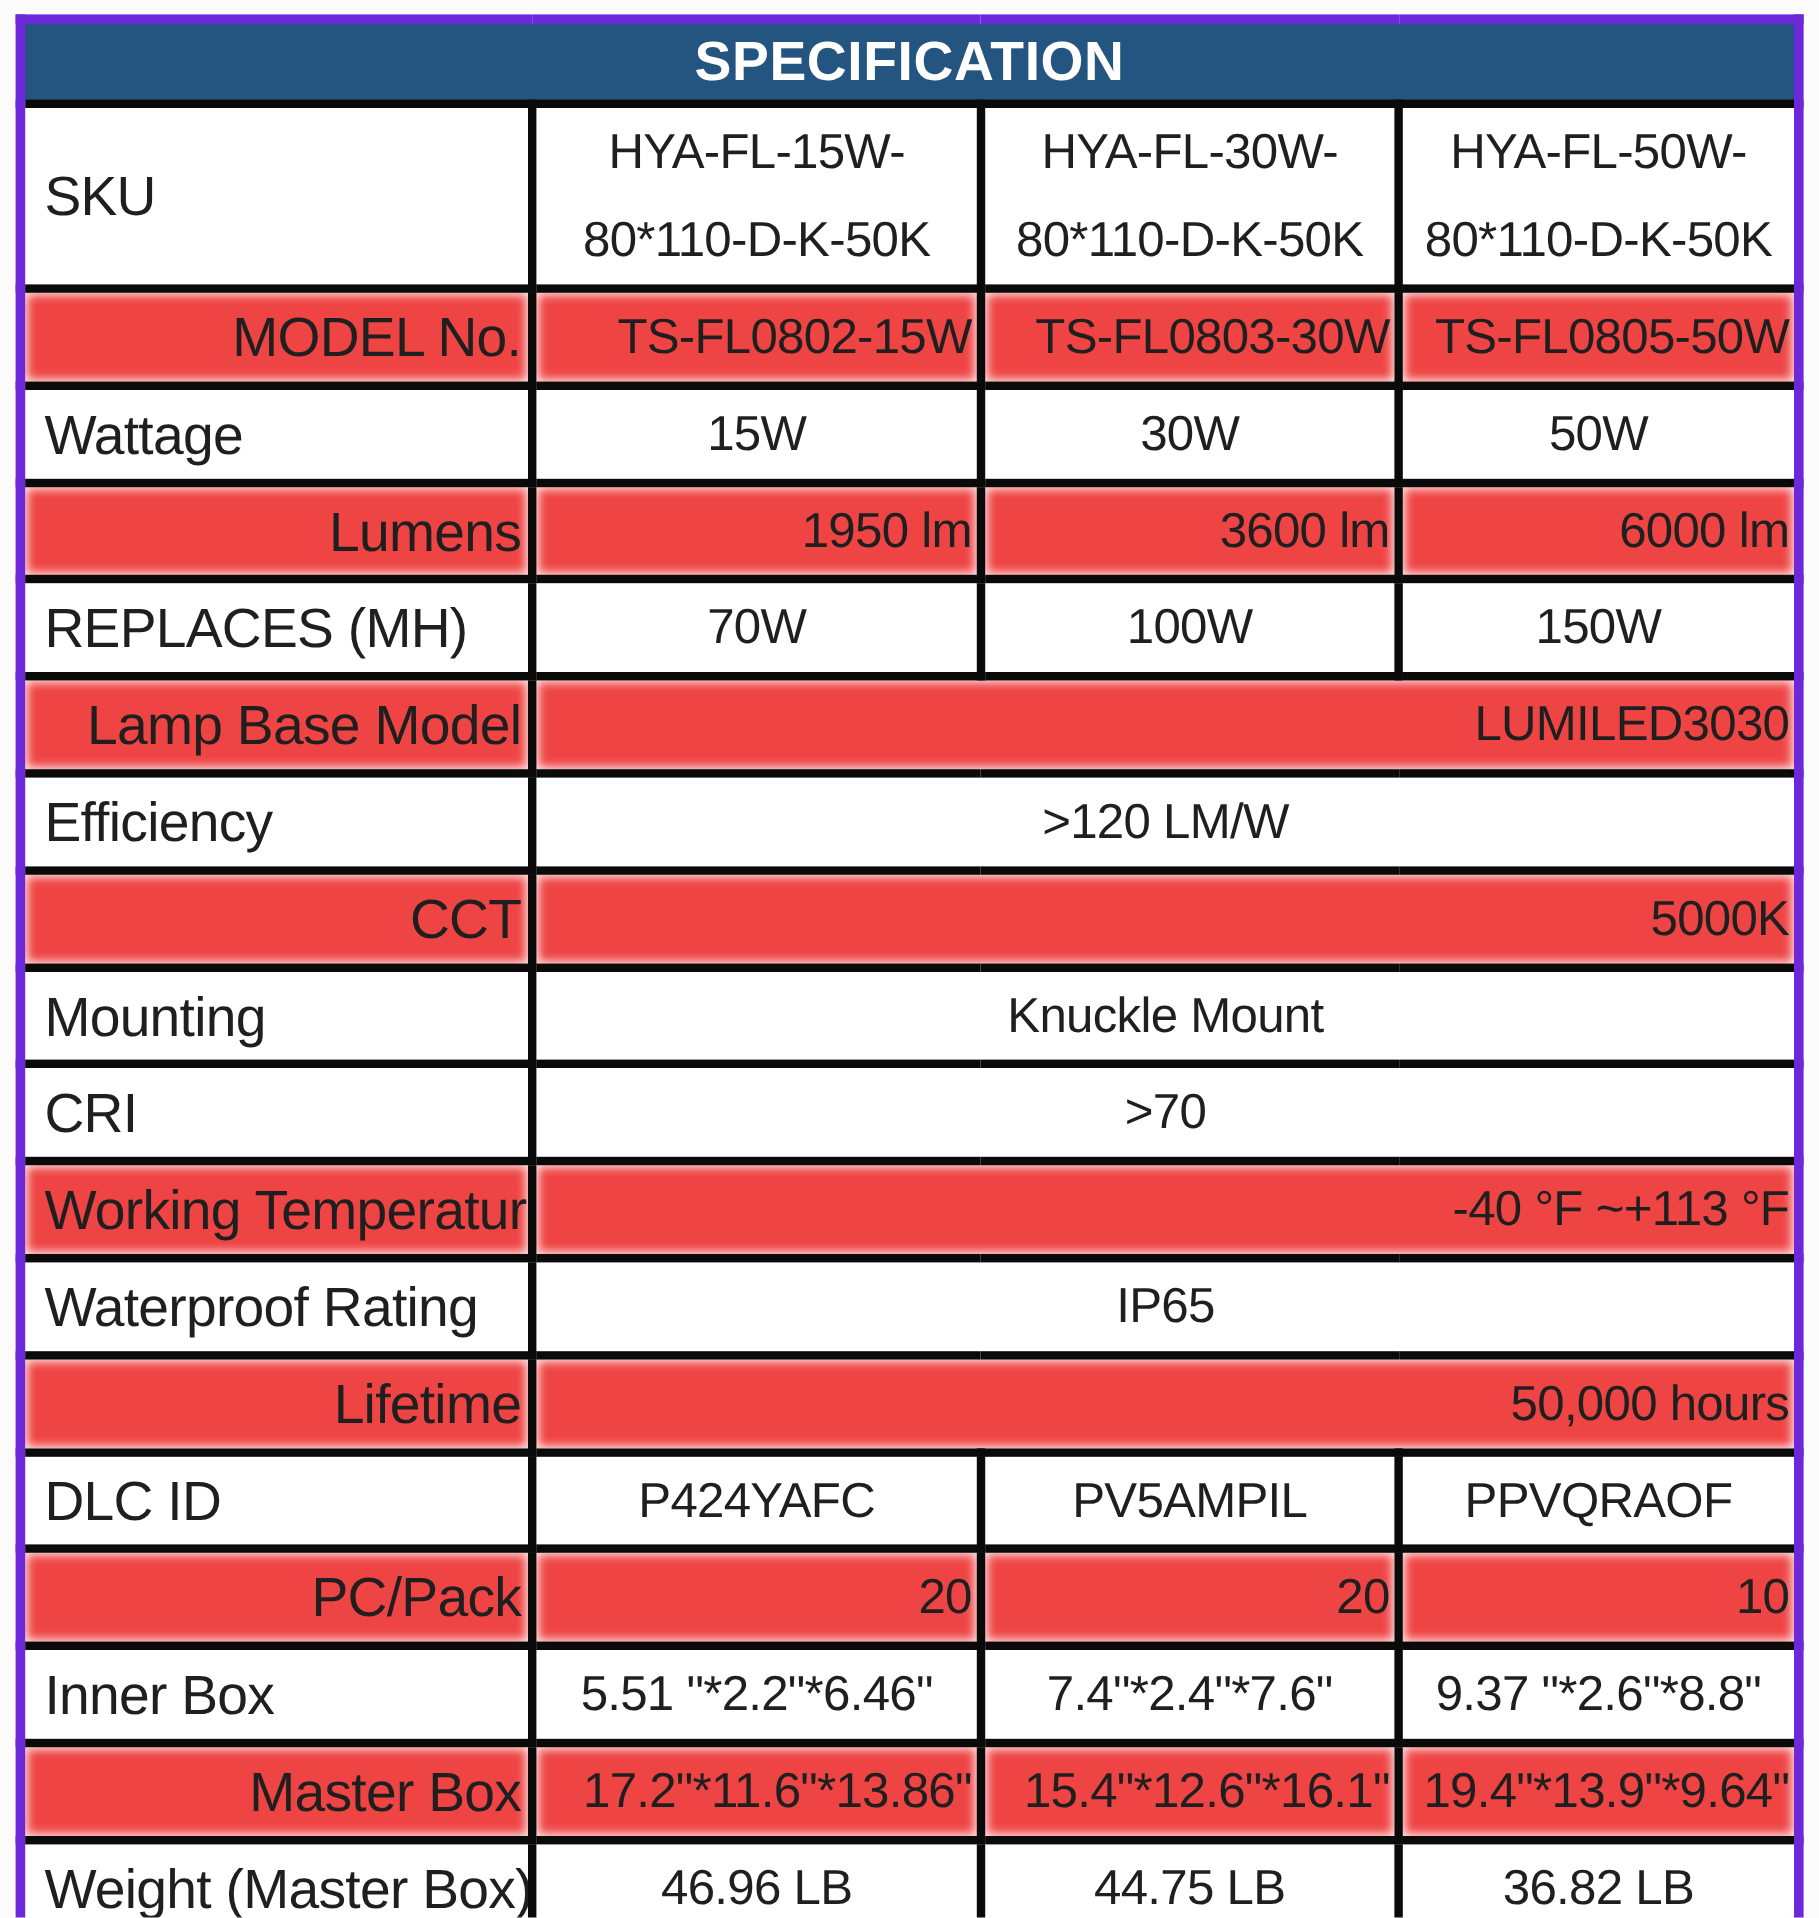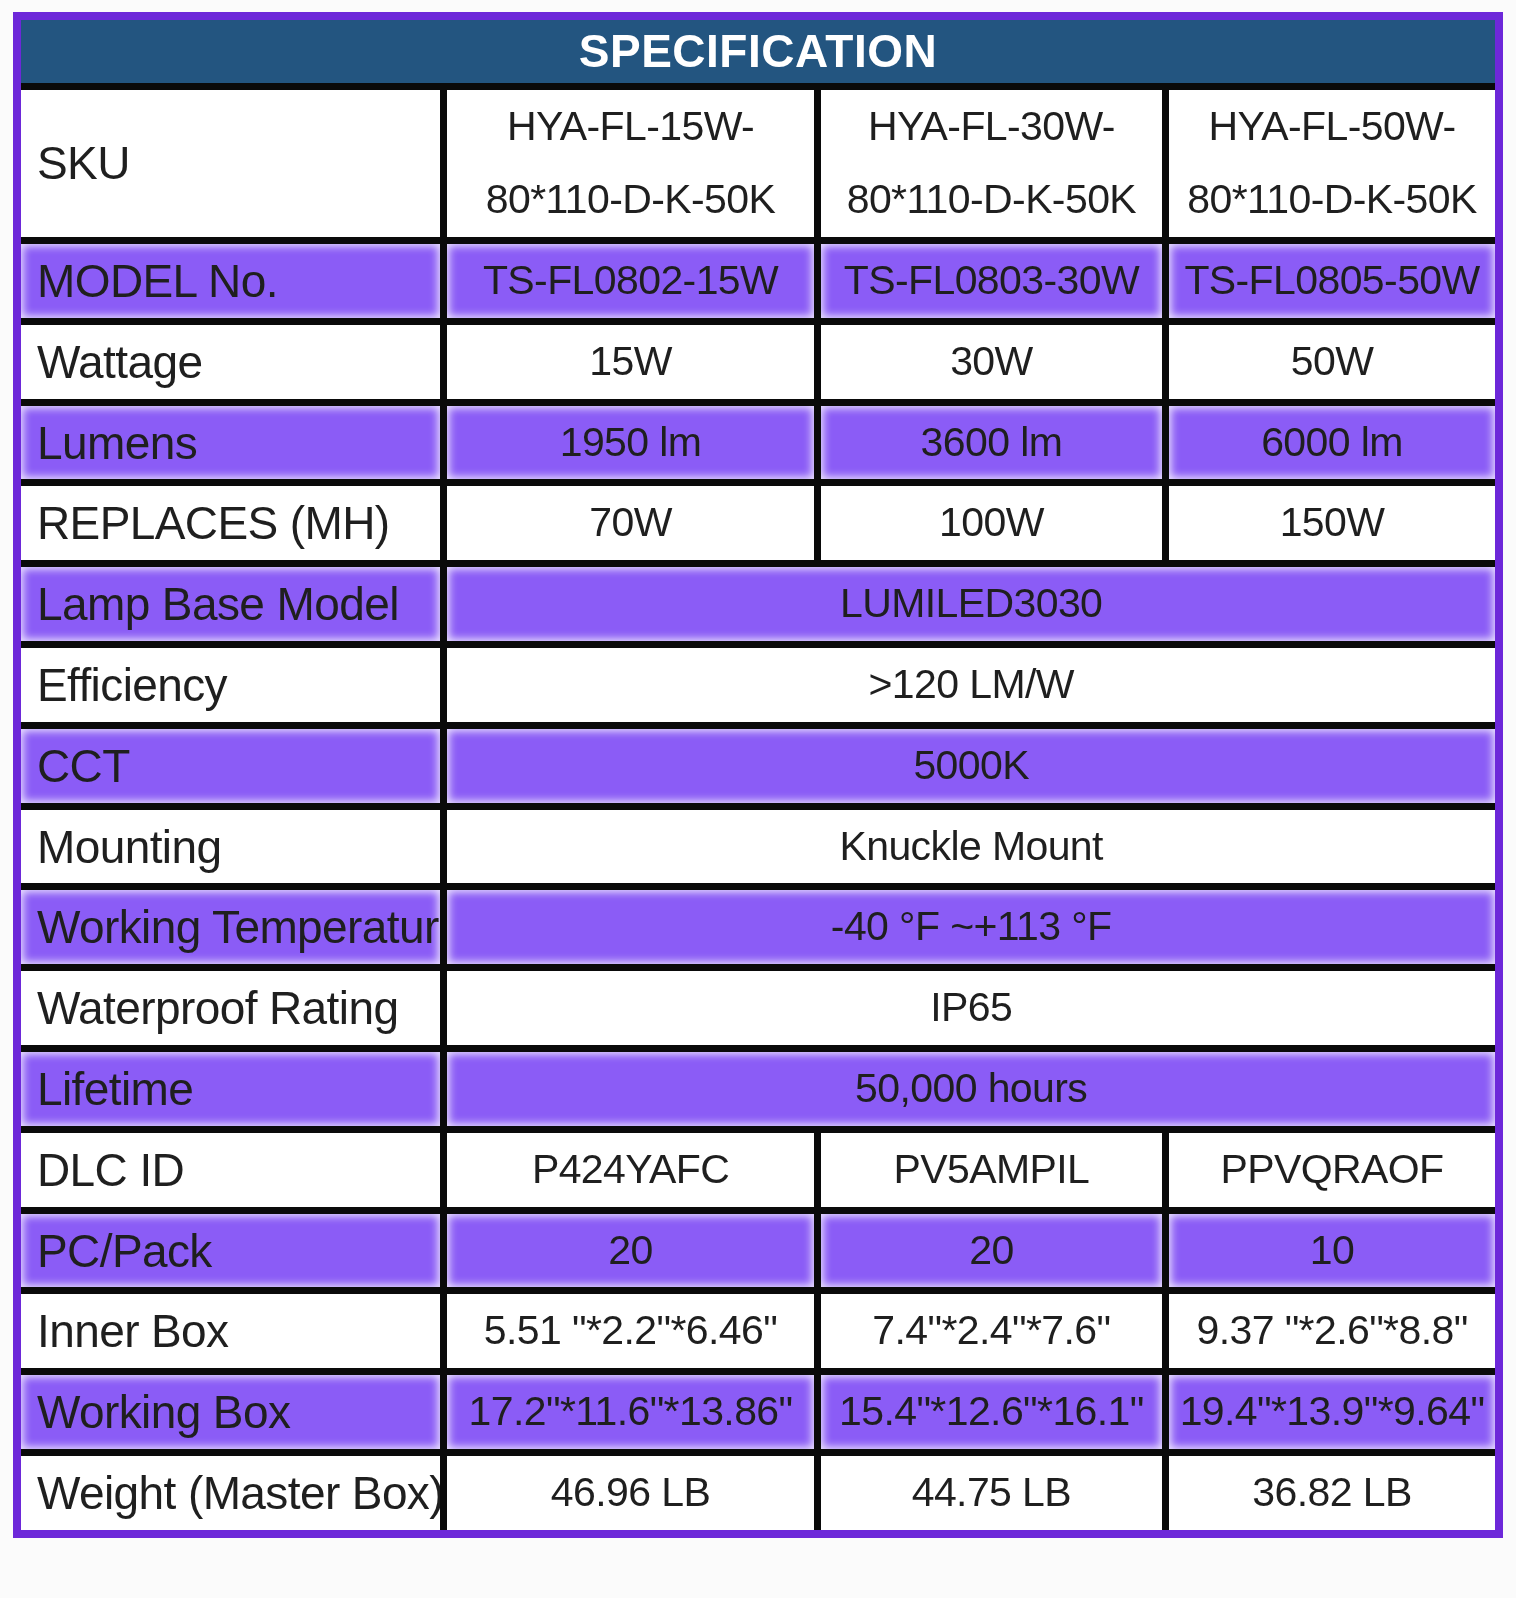--- a/index.html
+++ b/index.html
@@ -55,22 +55,23 @@
     vertical-align: middle;
     font-size: 41px;
     font-weight: 300;
     letter-spacing: -0.6px;
     padding: 0 4px;
     white-space: pre-line;
     line-height: 1.8;
   }
   tr.plain td { background: #ffffff; }
   tr.shaded td {
-    background: #8b5cf6;
+    background: #ef4444;
     box-shadow: inset 0 0 8px 2px rgba(255,255,255,0.85);
+    text-align: right;
   }
 </style>
 </head>
 <body>
 
 <div class="page">
   <table class="spec-table">
     <colgroup>
       <col style="width:28.8%">
       <col style="width:25.2%">
@@ -125,20 +126,24 @@
           <td colspan="3" class="value-cell">&gt;120 LM/W</td>
         </tr>
         <tr class="row shaded">
           <td class="label-cell">CCT</td>
           <td colspan="3" class="value-cell">5000K</td>
         </tr>
         <tr class="row plain">
           <td class="label-cell">Mounting</td>
           <td colspan="3" class="value-cell">Knuckle Mount</td>
         </tr>
+        <tr class="row plain">
+          <td class="label-cell">CRI</td>
+          <td colspan="3" class="value-cell">&gt;70</td>
+        </tr>
         <tr class="row shaded">
           <td class="label-cell">Working Temperature</td>
           <td colspan="3" class="value-cell">-40 °F ~+113 °F</td>
         </tr>
         <tr class="row plain">
           <td class="label-cell">Waterproof Rating</td>
           <td colspan="3" class="value-cell">IP65</td>
         </tr>
         <tr class="row shaded">
           <td class="label-cell">Lifetime</td>
@@ -156,21 +161,21 @@
           <td class="value-cell">20</td>
           <td class="value-cell">10</td>
         </tr>
         <tr class="row plain">
           <td class="label-cell">Inner Box</td>
           <td class="value-cell">5.51 "*2.2"*6.46"</td>
           <td class="value-cell">7.4"*2.4"*7.6"</td>
           <td class="value-cell">9.37 "*2.6"*8.8"</td>
         </tr>
         <tr class="row shaded">
-          <td class="label-cell">Working Box</td>
+          <td class="label-cell">Master Box</td>
           <td class="value-cell">17.2"*11.6"*13.86"</td>
           <td class="value-cell">15.4"*12.6"*16.1"</td>
           <td class="value-cell">19.4"*13.9"*9.64"</td>
         </tr>
         <tr class="row plain">
           <td class="label-cell">Weight (Master Box)</td>
           <td class="value-cell">46.96 LB</td>
           <td class="value-cell">44.75 LB</td>
           <td class="value-cell">36.82 LB</td>
         </tr>

